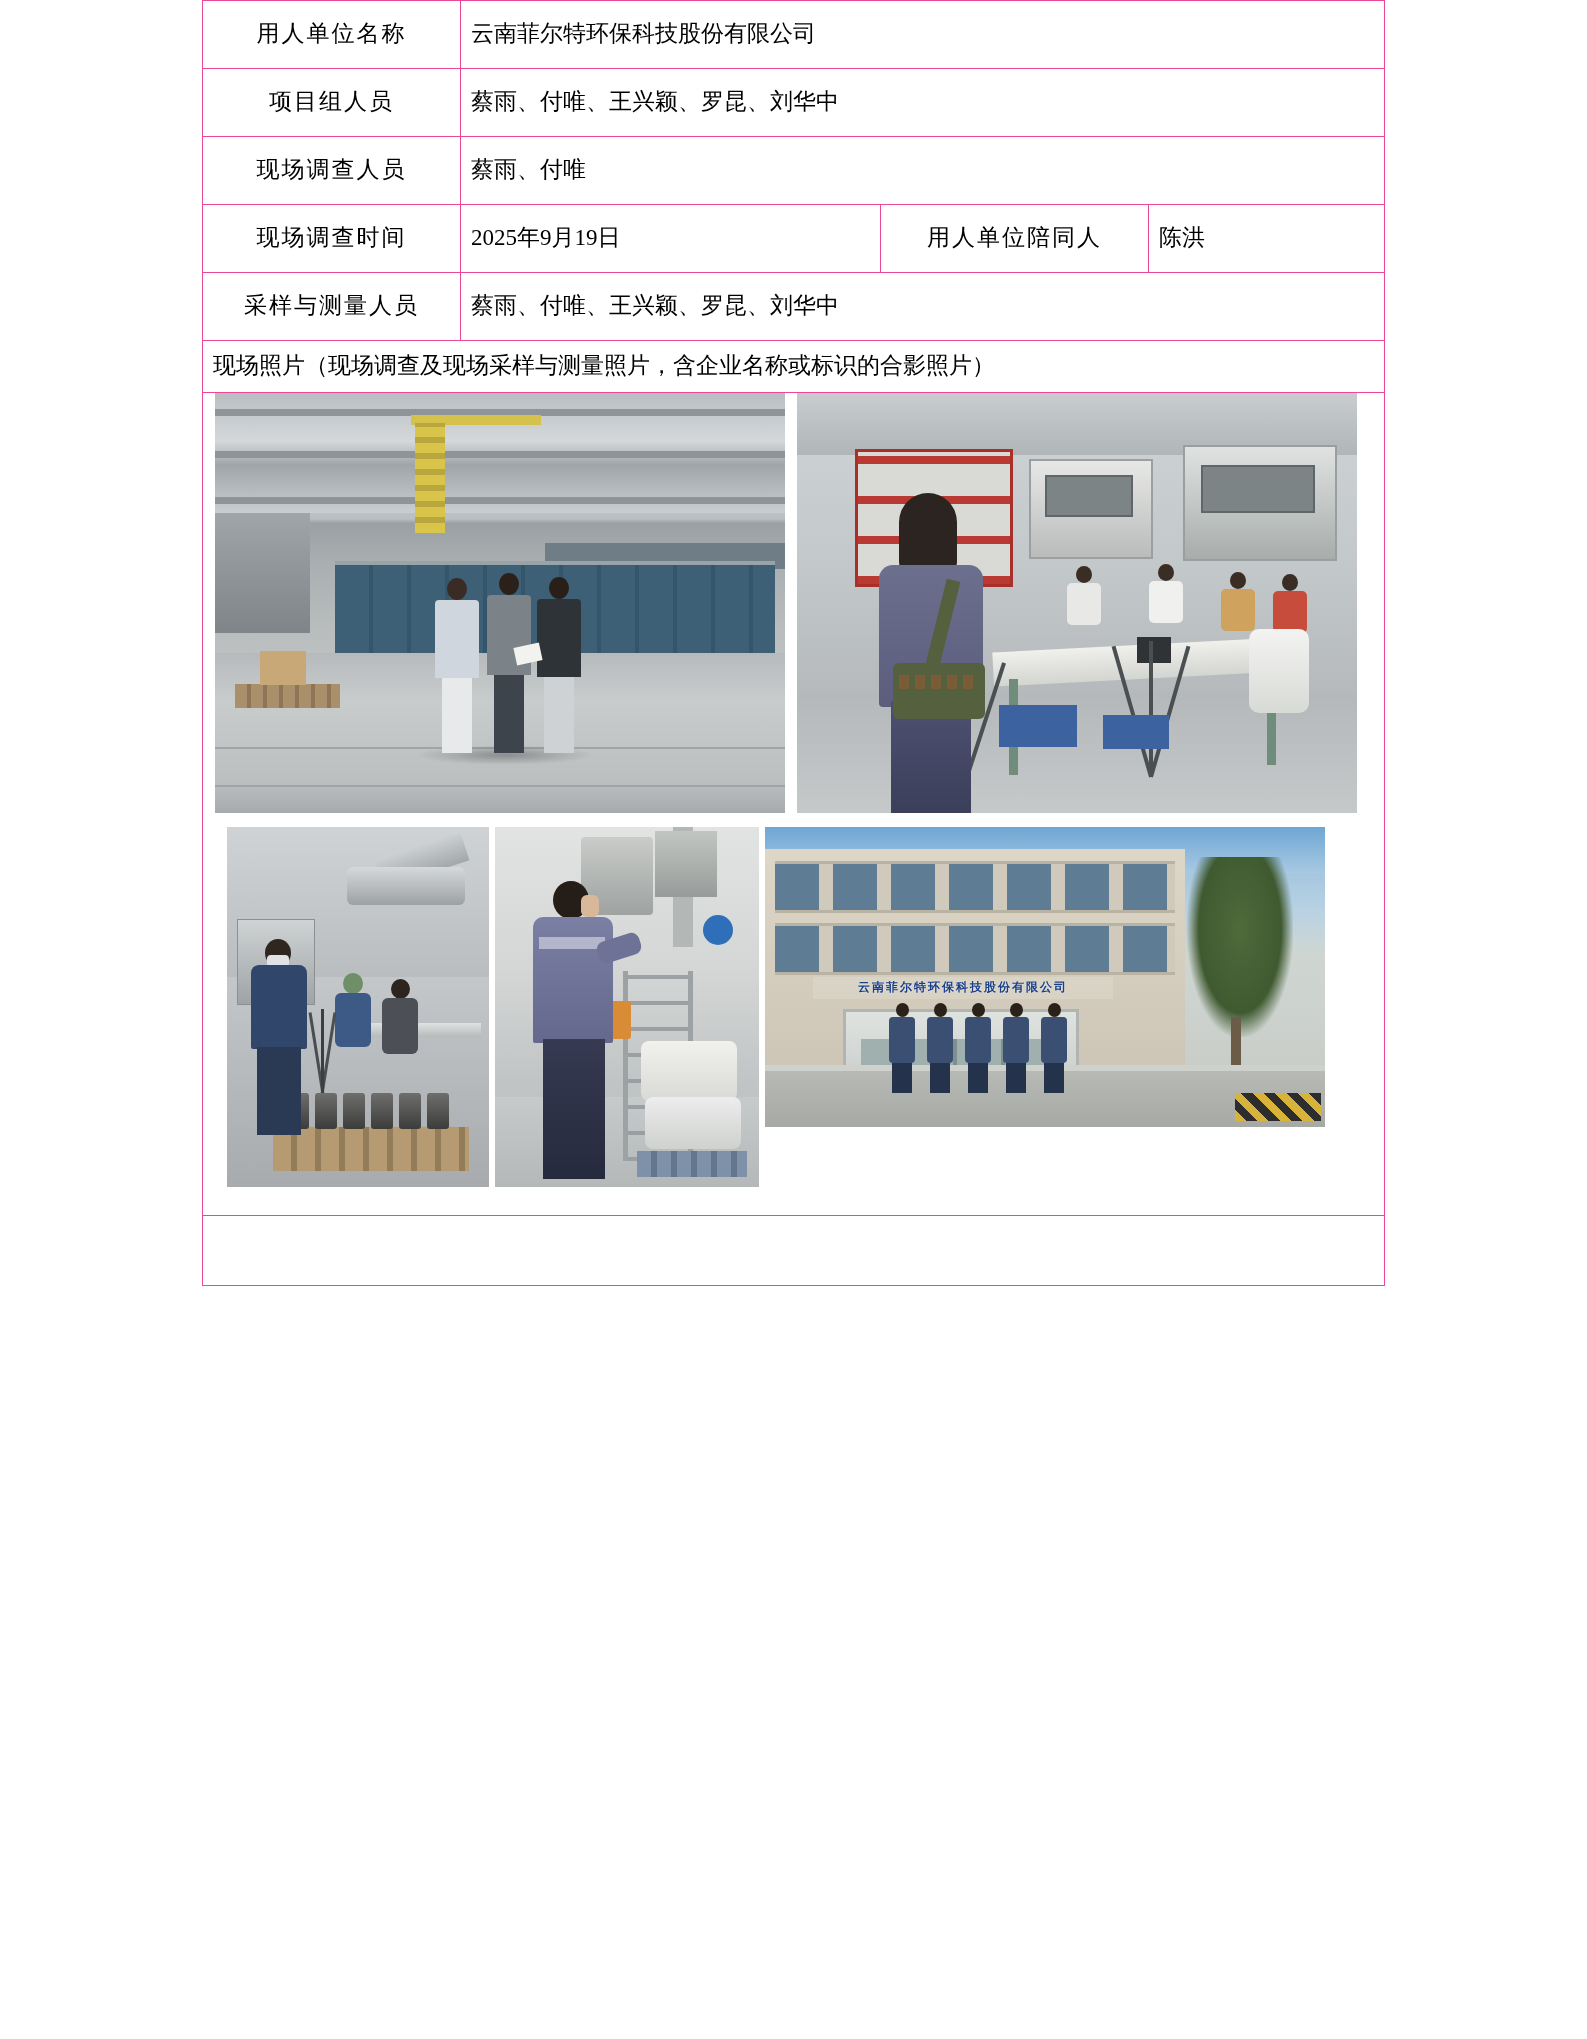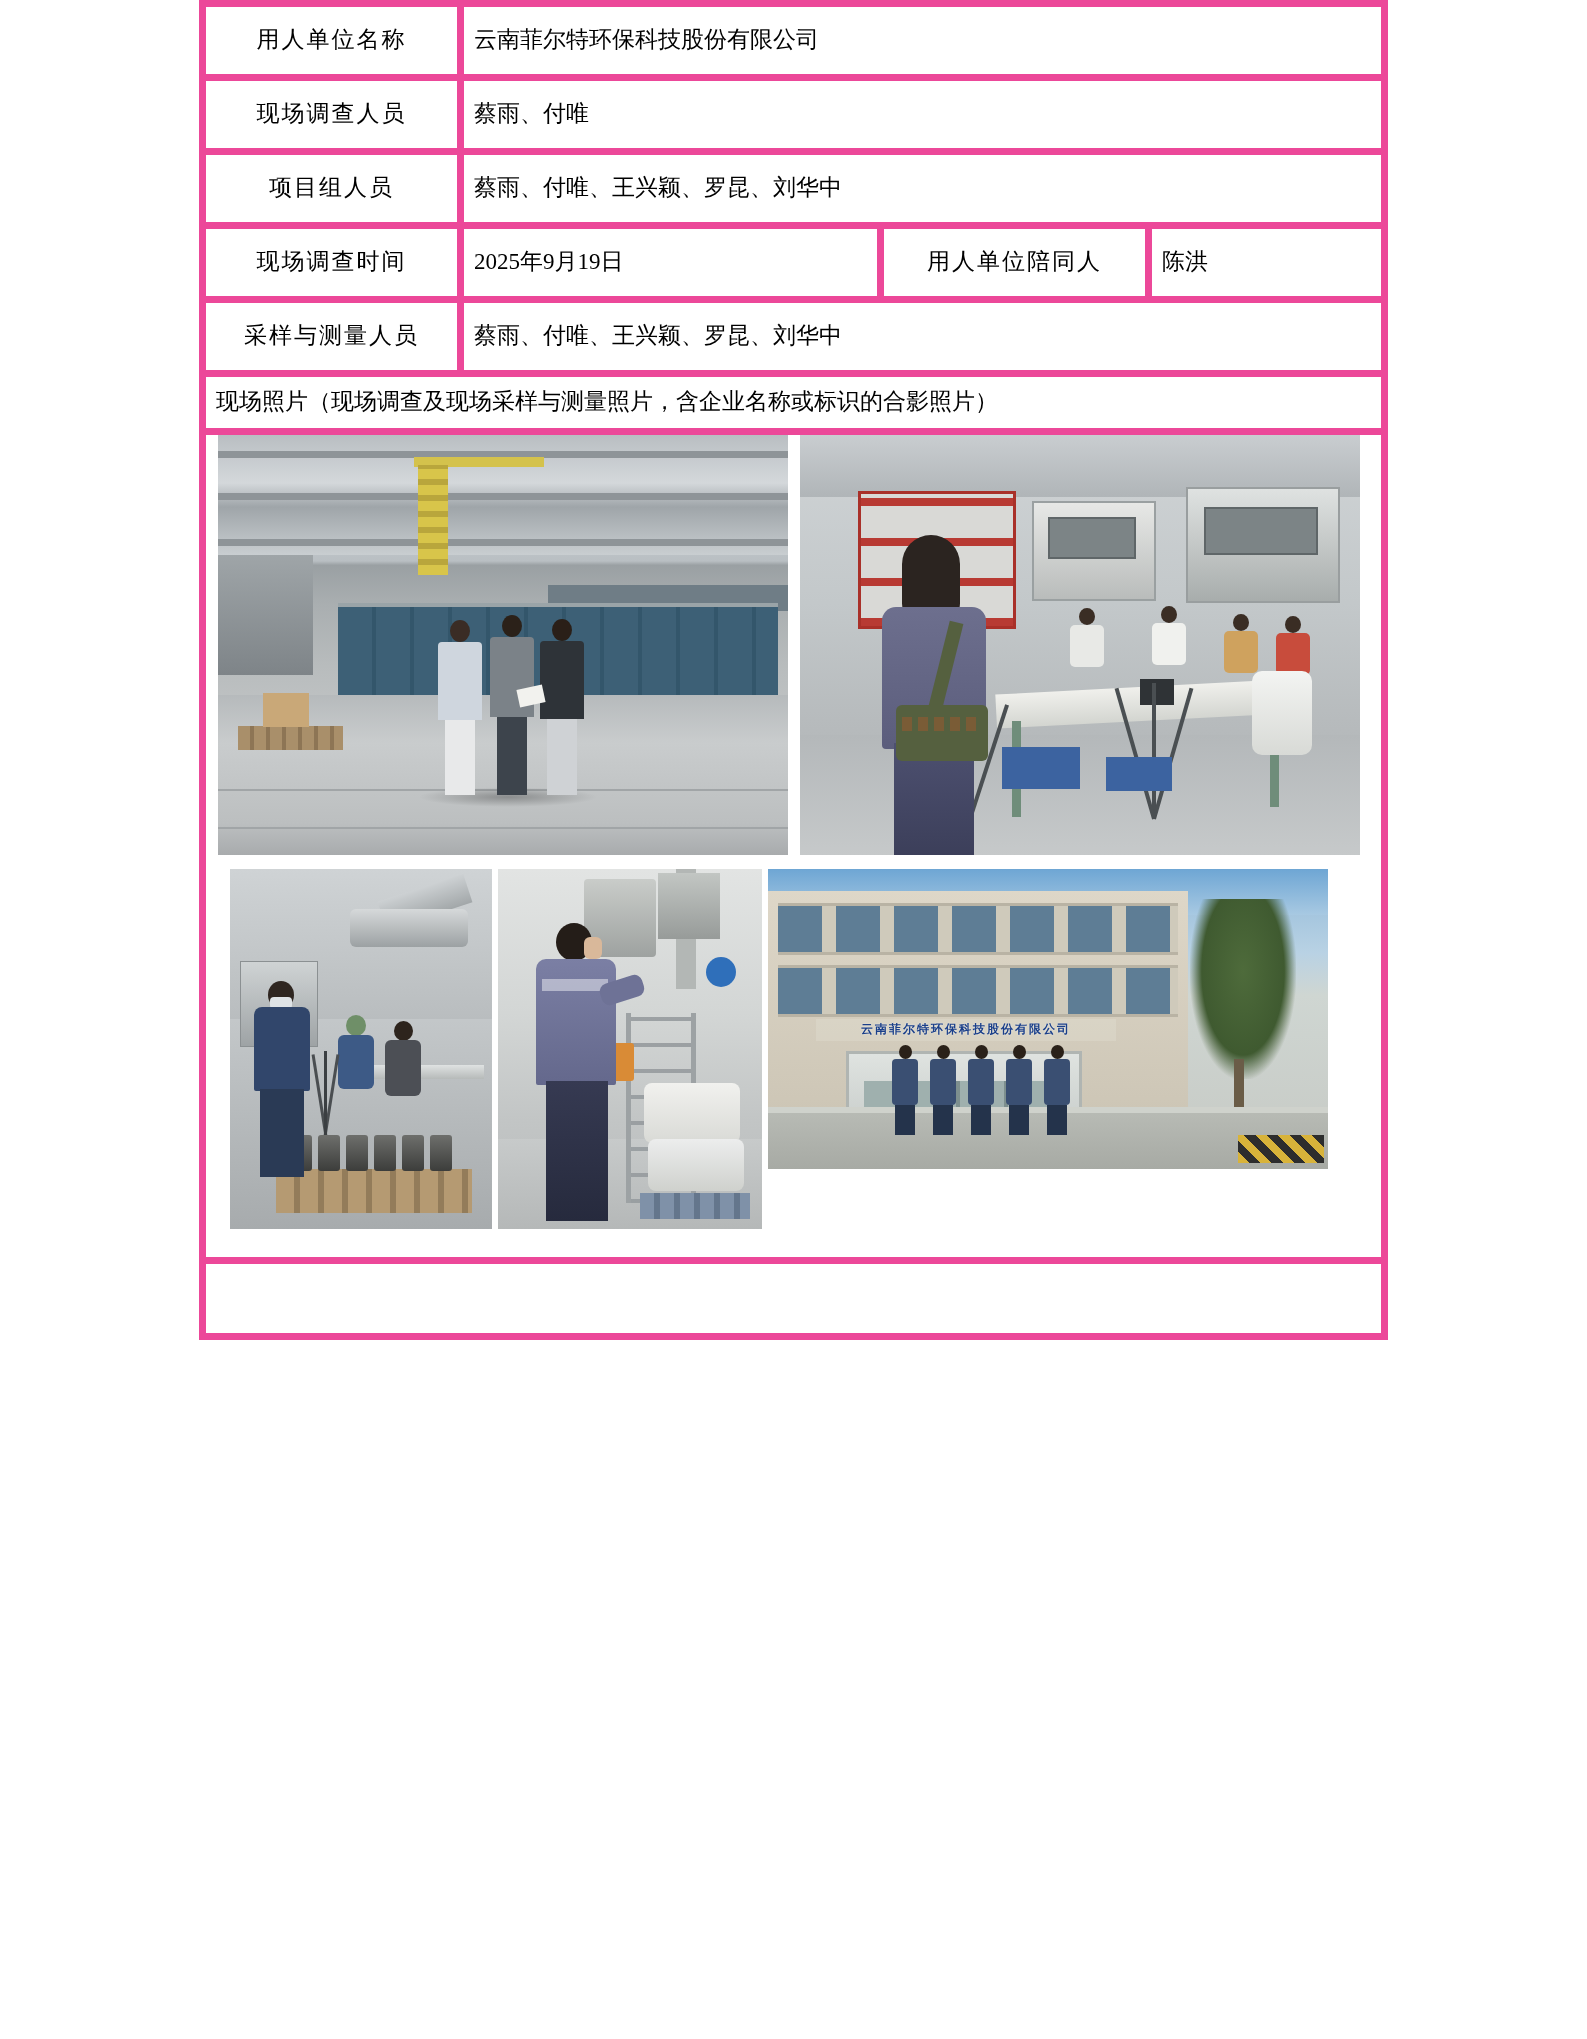--- a/index.html
+++ b/index.html
@@ -31,21 +31,21 @@
     padding-bottom: 18px;
     font-family: "Liberation Serif", "DejaVu Serif", serif;
   }
   table.main {
     border-collapse: collapse;
     width: 1182px;
     margin: 0 auto;
     table-layout: fixed;
   }
   table.main td {
-    border: 7px solid #ec4899;
+    border: 1px solid #ec4899;
     font-size: 23px;
     line-height: 1.55;
     vertical-align: middle;
     padding: 7px 10px 8px 10px;
     font-family: "Liberation Serif", "DejaVu Serif", serif;
   }
   td.label {
     text-align: center;
     width: 258px;
     letter-spacing: 2px;
@@ -431,26 +431,26 @@
       <col style="width:420px">
       <col style="width:268px">
       <col style="width:236px">
     </colgroup>
     <tbody>
       <tr class="row-tall">
         <td class="label">用人单位名称</td>
         <td class="value" colspan="3">云南菲尔特环保科技股份有限公司</td>
       </tr>
       <tr class="row-tall">
+        <td class="label">项目组人员</td>
+        <td class="value" colspan="3">蔡雨、付唯、王兴颖、罗昆、刘华中</td>
+      </tr>
+      <tr class="row-tall">
         <td class="label">现场调查人员</td>
         <td class="value" colspan="3">蔡雨、付唯</td>
-      </tr>
-      <tr class="row-tall">
-        <td class="label">项目组人员</td>
-        <td class="value" colspan="3">蔡雨、付唯、王兴颖、罗昆、刘华中</td>
       </tr>
       <tr class="row-tall">
         <td class="label">现场调查时间</td>
         <td class="value">2025年9月19日</td>
         <td class="label-mid">用人单位陪同人</td>
         <td class="value-short">陈洪</td>
       </tr>
       <tr class="row-tall">
         <td class="label">采样与测量人员</td>
         <td class="value" colspan="3">蔡雨、付唯、王兴颖、罗昆、刘华中</td>

